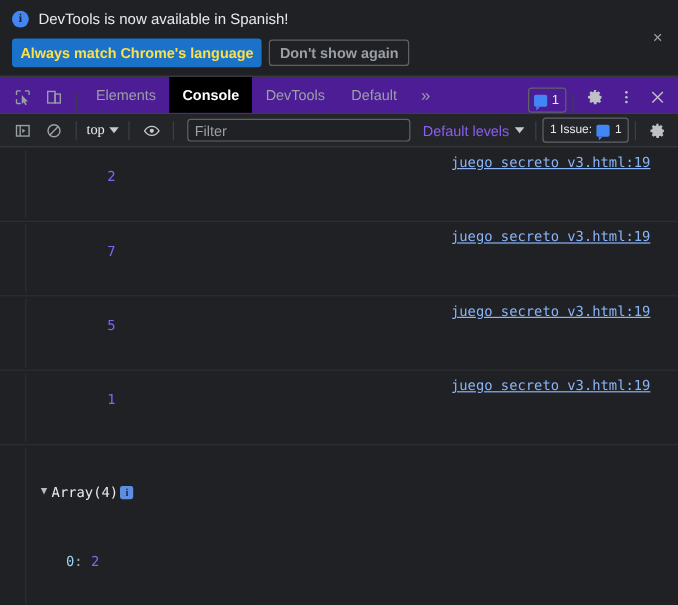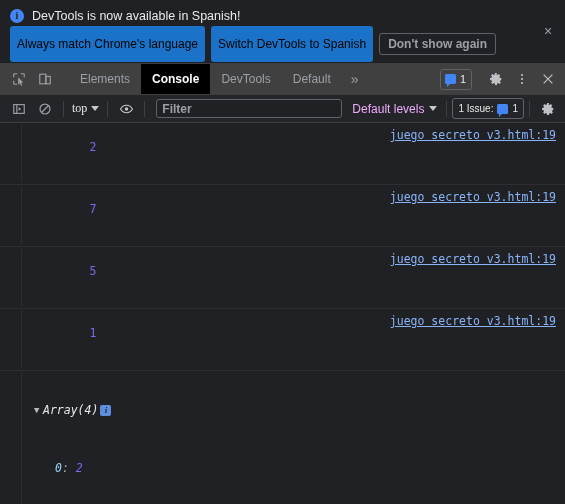--- a/index.html
+++ b/index.html
@@ -62,28 +62,28 @@
   }
   .banner-row2 {
     display: flex;
     align-items: center;
     gap: 6px;
     margin-top: 8px;
     height: 22px;
   }
   .btn-primary {
     background: #1a73c9;
-    color: #000000;
+    color: #fde047;
     border: none;
     border-radius: 3px;
     font-size: 12px;
-    font-weight: normal;
+    font-weight: bold;
     font-family: "Liberation Sans", sans-serif;
     padding: 4px 7px;
-    height: 36px;
+    height: 24px;
     line-height: 14px;
     cursor: pointer;
     white-space: nowrap;
   }
   .btn-ghost {
     background: transparent;
     color: #9aa0a6;
     border: 1px solid #5f6368;
     border-radius: 3px;
     font-size: 12px;
@@ -105,24 +105,24 @@
     font-size: 14px;
     line-height: 14px;
     text-align: center;
     cursor: pointer;
     font-family: "Liberation Sans", sans-serif;
   }
 
   
   .toolbar {
     display: flex;
-    align-items: center;
+    align-items: flex-end;
     height: 30px;
     flex: 0 0 auto;
-    background: #404040;
+    background: #4c1d95;
     border-bottom: 1px solid #3c4043;
     padding: 0 4px 0 6px;
   }
   .tbtn {
     width: 26px;
     height: 26px;
     display: flex;
     align-items: center;
     justify-content: center;
     cursor: pointer;
@@ -226,28 +226,27 @@
     background: #202124;
     border: 1px solid #5f6368;
     border-radius: 3px;
     color: #e8eaed;
     font-size: 12px;
     font-family: "Liberation Sans", sans-serif;
     padding: 0 5px;
     margin: 0 6px 0 6px;
     outline: none;
     box-sizing: border-box;
-    font-weight: bold;
   }
   .filter-input::placeholder { color: #9aa0a6; }
   .levels {
     display: flex;
     align-items: center;
     gap: 5px;
-    color: #f0abfc;
+    color: #8b5cf6;
     font-size: 12px;
     padding: 0 4px;
     cursor: pointer;
     white-space: nowrap;
   }
   .issues-badge {
     display: flex;
     align-items: center;
     gap: 4px;
     border: 1px solid #5f6368;
@@ -288,30 +287,30 @@
     flex: 1 1 auto;
     padding-left: 12px;
     padding-top: 1px;
     position: relative;
     white-space: pre;
     overflow: hidden;
   }
   .num { color: #7b68ee; }
   .srclink {
     position: absolute;
-    right: 9px;
+    right: 23px;
     top: 3px;
     color: #8ab4f8;
     text-decoration: underline;
     font-family: "DejaVu Sans Mono", "Liberation Mono", monospace;
     font-size: 11.5px;
     cursor: pointer;
     white-space: nowrap;
   }
-  .obj-row { display: block; line-height: 16px; white-space: pre; font-style: italic; }
+  .obj-row { display: block; line-height: 16px; white-space: pre; }
   .disc {
     display: inline-block;
     width: 9px;
     color: #b8babd;
     font-size: 9px;
     vertical-align: top;
     line-height: 16px;
     cursor: pointer;
   }
   .tok-class { color: #e8eaed; }
@@ -339,21 +338,20 @@
 
 <div class="app">
 
   <div class="banner">
     <div class="banner-row1">
       <span class="banner-info-icon">i</span>
       <span class="banner-text">DevTools is now available in Spanish!</span>
     </div>
     <div class="banner-row2">
       <button class="btn-primary">Always match Chrome's language</button>
-      <button class="btn-primary">Switch DevTools to Spanish</button>
       <button class="btn-ghost">Don't show again</button>
     </div>
     <div class="banner-close">×</div>
   </div>
 
   <div class="toolbar">
     <div class="tbtn">
       <svg width="14" height="14" viewBox="0 0 16 16">
         <path d="M2 2 h4 M2 2 v4 M14 2 h-4 M14 2 v4 M2 14 h4 M2 14 v-4" stroke="#9aa0a6" stroke-width="1.3" fill="none"></path>
         <path d="M7 6 L13 12 L10.3 12.2 L11.8 15 L10.4 15.6 L9 12.8 L7 14.5 Z" fill="#9aa0a6"></path>

